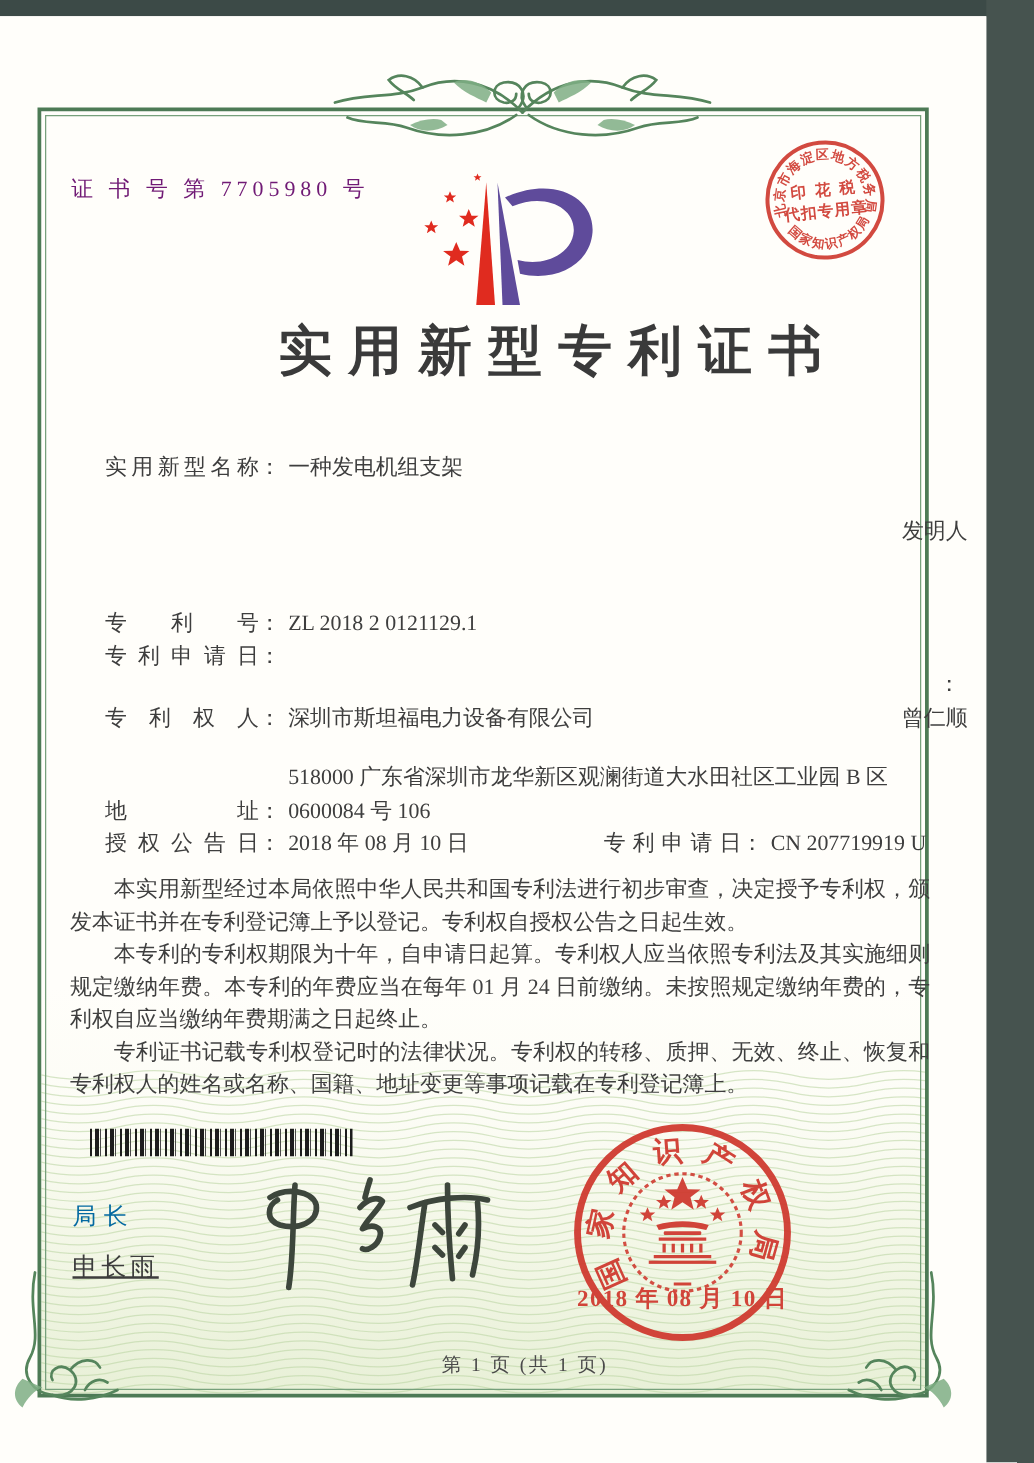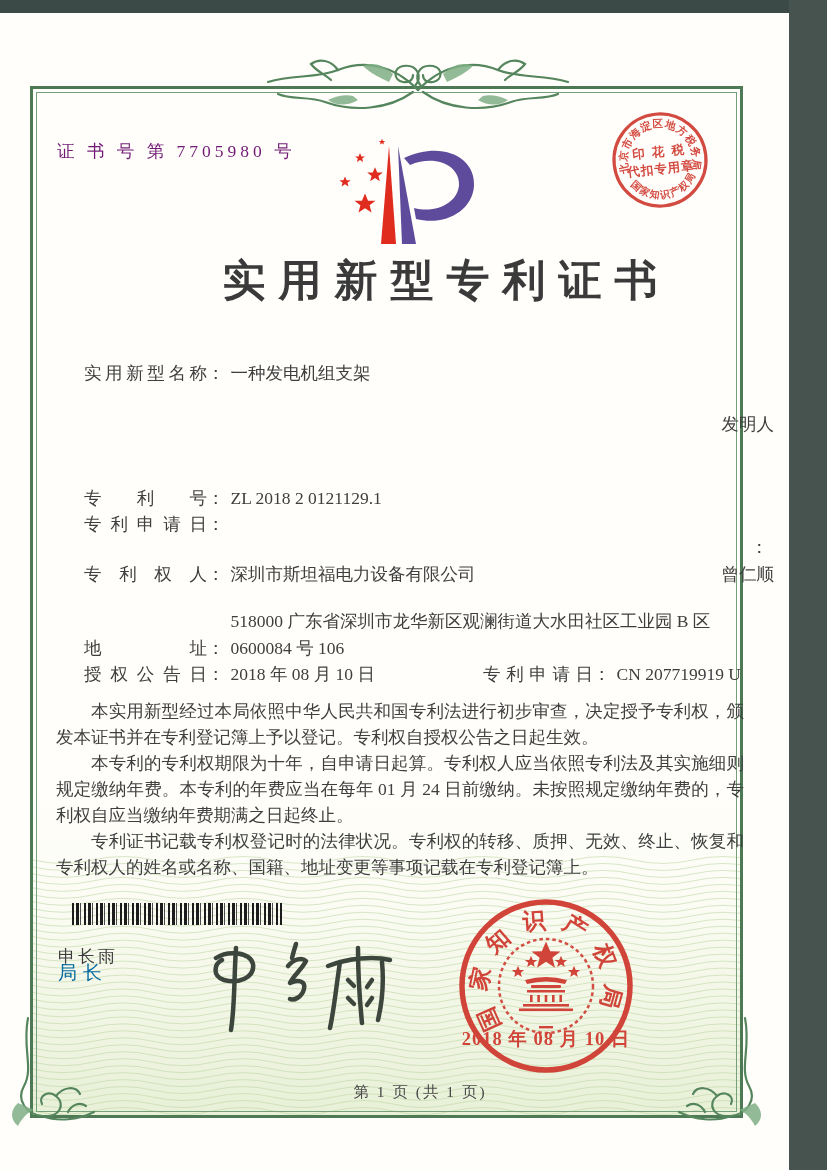--- a/index.html
+++ b/index.html
@@ -45,21 +45,21 @@
 
   .paras{position:absolute;left:56px;top:698px;width:688px;font-size:17.5px;line-height:26px;
          text-align:justify;color:#3f3f3f;z-index:5;}
   .paras p{margin:0;text-indent:2em;}
 
   .barcode{position:absolute;left:72px;top:903px;width:210px;height:22px;z-index:5;
            background:repeating-linear-gradient(90deg,#1c1c1c 0 2px,transparent 2px 4px,#1c1c1c 4px 7px,
            transparent 7px 8px,#4a4a4a 8px 9px,transparent 9px 12px);}
 
   .director-title{position:absolute;left:58px;top:960px;font-size:19px;letter-spacing:6px;color:#0369a1;z-index:5;}
-  .director-name{position:absolute;left:58px;top:945px;font-size:17px;letter-spacing:3px;color:#3c3c3c;z-index:5;}
+  .director-name{position:absolute;left:58px;top:1000px;font-size:20px;letter-spacing:3px;color:#3c3c3c;z-index:5;text-decoration:underline;}
   .sig{position:absolute;left:198px;top:930px;width:195px;height:108px;z-index:5;}
   .sig path{fill:none;stroke:#3d463c;stroke-width:4.5;stroke-linecap:round;stroke-linejoin:round;}
 
   .seal{position:absolute;left:455px;top:895px;width:182px;height:182px;z-index:6;opacity:.93;}
   .seal .red{fill:#cf372d;}
   .seal text, .seal textPath{fill:#cf372d;font-weight:700;}
 
   .footer{position:absolute;left:30px;top:1082px;width:780px;text-align:center;font-size:15.5px;
           letter-spacing:2px;color:#4a4a4a;z-index:5;}
 </style>

